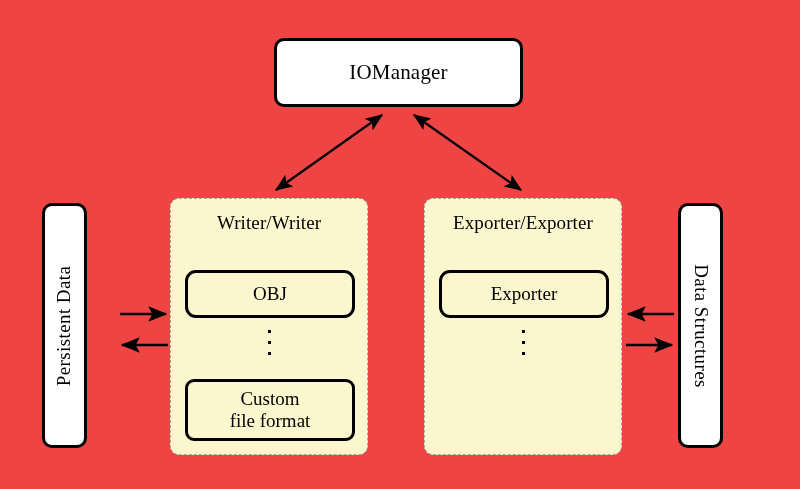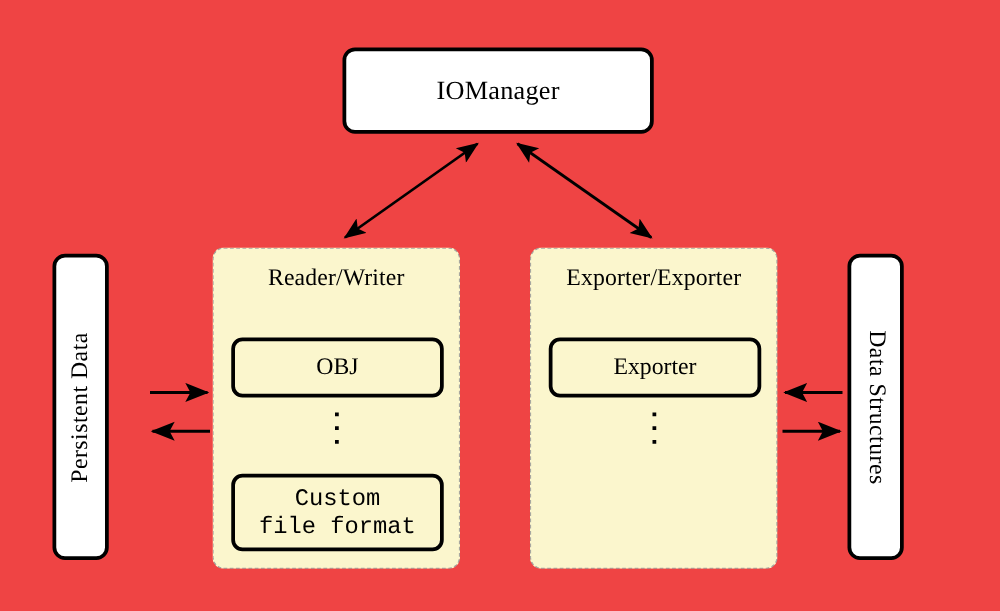--- a/index.html
+++ b/index.html
@@ -99,22 +99,22 @@
     background: #fbf6cd;
     display: flex;
     align-items: center;
     justify-content: center;
     text-align: center;
     font-size: 19px;
     line-height: 1.18;
     left: 14px;
     width: 170px;
   }
-  .leaf-node.slot-top    { top: 71px;  height: 48px; }
-  .leaf-node.slot-bottom { top: 180px; height: 62px; font-family: Liberation Mono, monospace; }
+  .leaf-node.slot-top    { top: 71px;  height: 48px; border-radius: 11px; }
+  .leaf-node.slot-bottom { top: 180px; height: 62px; }
 
   .ellipsis-vert {
     position: absolute;
     left: 0;
     top: 131px;
     width: 100%;
     display: flex;
     flex-direction: column;
     align-items: center;
     gap: 8px;
@@ -170,21 +170,21 @@
 
   <div class="side-node left">
     <span class="side-label">Persistent Data</span>
   </div>
 
   <div class="side-node right">
     <span class="side-label">Data Structures</span>
   </div>
 
   <div class="group-panel left-group">
-    <div class="group-title">Reader/Writer</div>
+    <div class="group-title">Writer/Writer</div>
 
     <div class="leaf-node slot-top">
       <span>OBJ</span>
     </div>
 
     <div class="ellipsis-vert">
       <span></span>
       <span></span>
       <span></span>
     </div>

